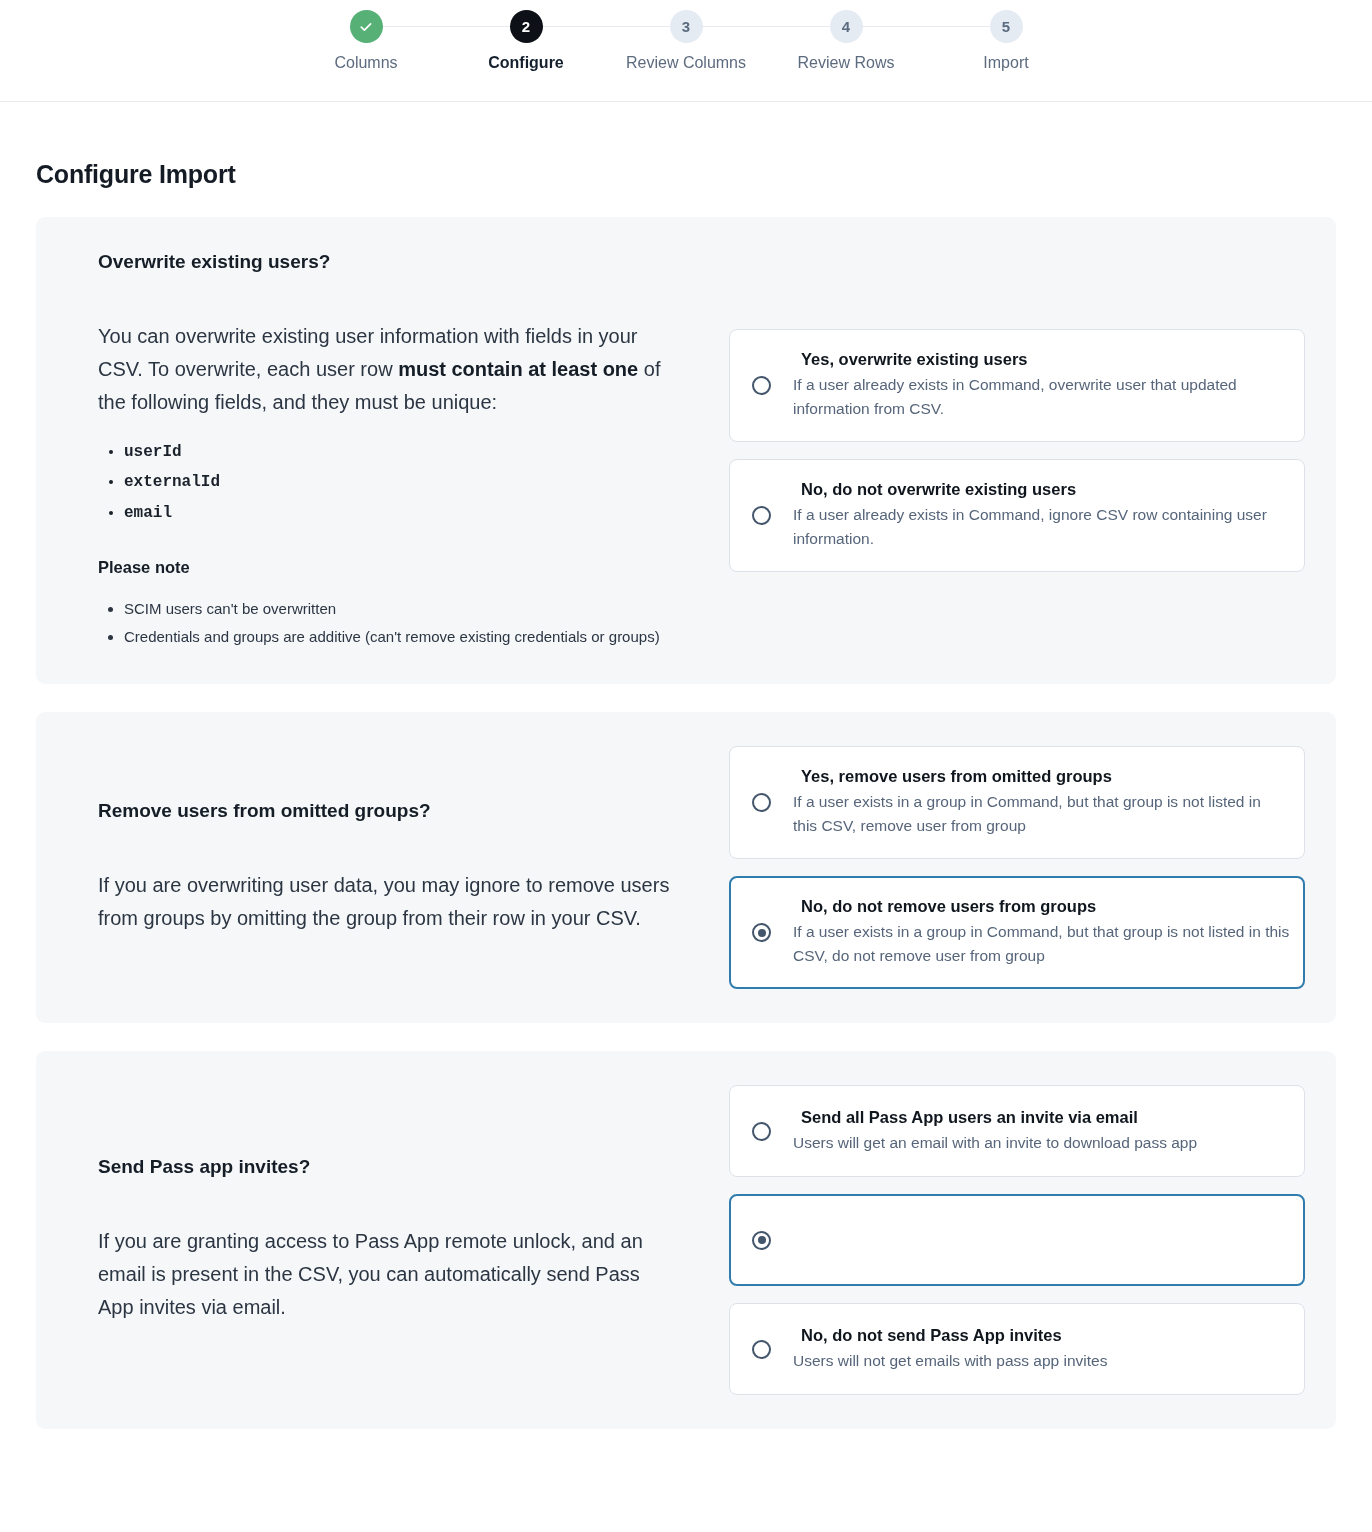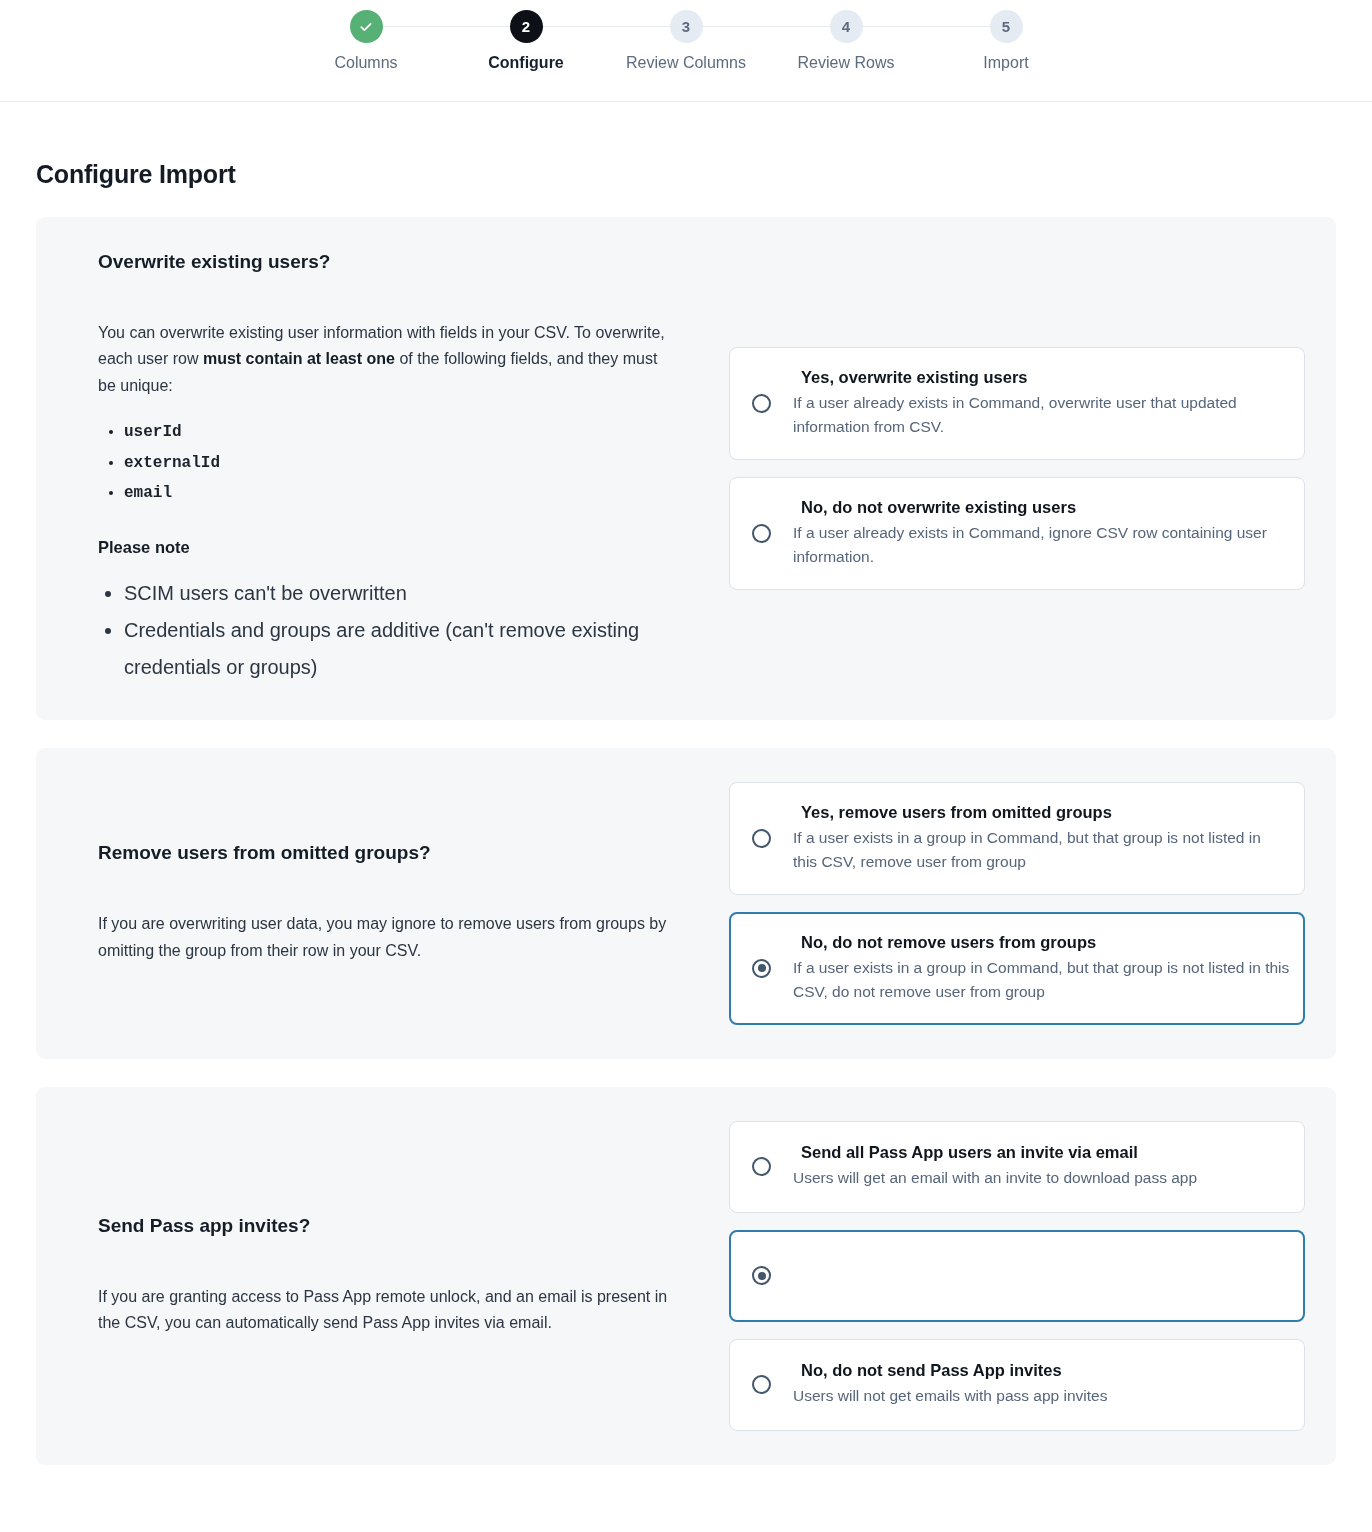--- a/index.html
+++ b/index.html
@@ -91,21 +91,21 @@
   .panel-left { width: 610px; flex: 0 0 610px; padding-left: 31px; }
   .panel-right { flex: 1 1 auto; padding-right: 0; }
 
   .panel-heading {
     font-size: 19px;
     font-weight: bold;
     color: #151d27;
     margin-bottom: 19px;
   }
   .panel-text {
-    font-size: 16px;
+    font-size: 20px;
     line-height: 1.65;
     color: #2c3643;
     max-width: 580px;
     margin-top: 47px;
   }
   .panel-text b { font-weight: bold; color: #151d27; }
 
   ul.field-list, ul.note-list {
     margin: 18px 0 0 26px;
   }
@@ -116,21 +116,21 @@
     color: #1b222c;
     line-height: 1.9;
   }
   .note-heading {
     font-size: 16.5px;
     font-weight: bold;
     color: #151d27;
     margin-top: 30px;
   }
   ul.note-list li {
-    font-size: 20px;
+    font-size: 15px;
     line-height: 1.84;
     color: #2c3643;
     max-width: 545px;
   }
 
   
   .option-card {
     display: flex;
     align-items: center;
     gap: 22px;

